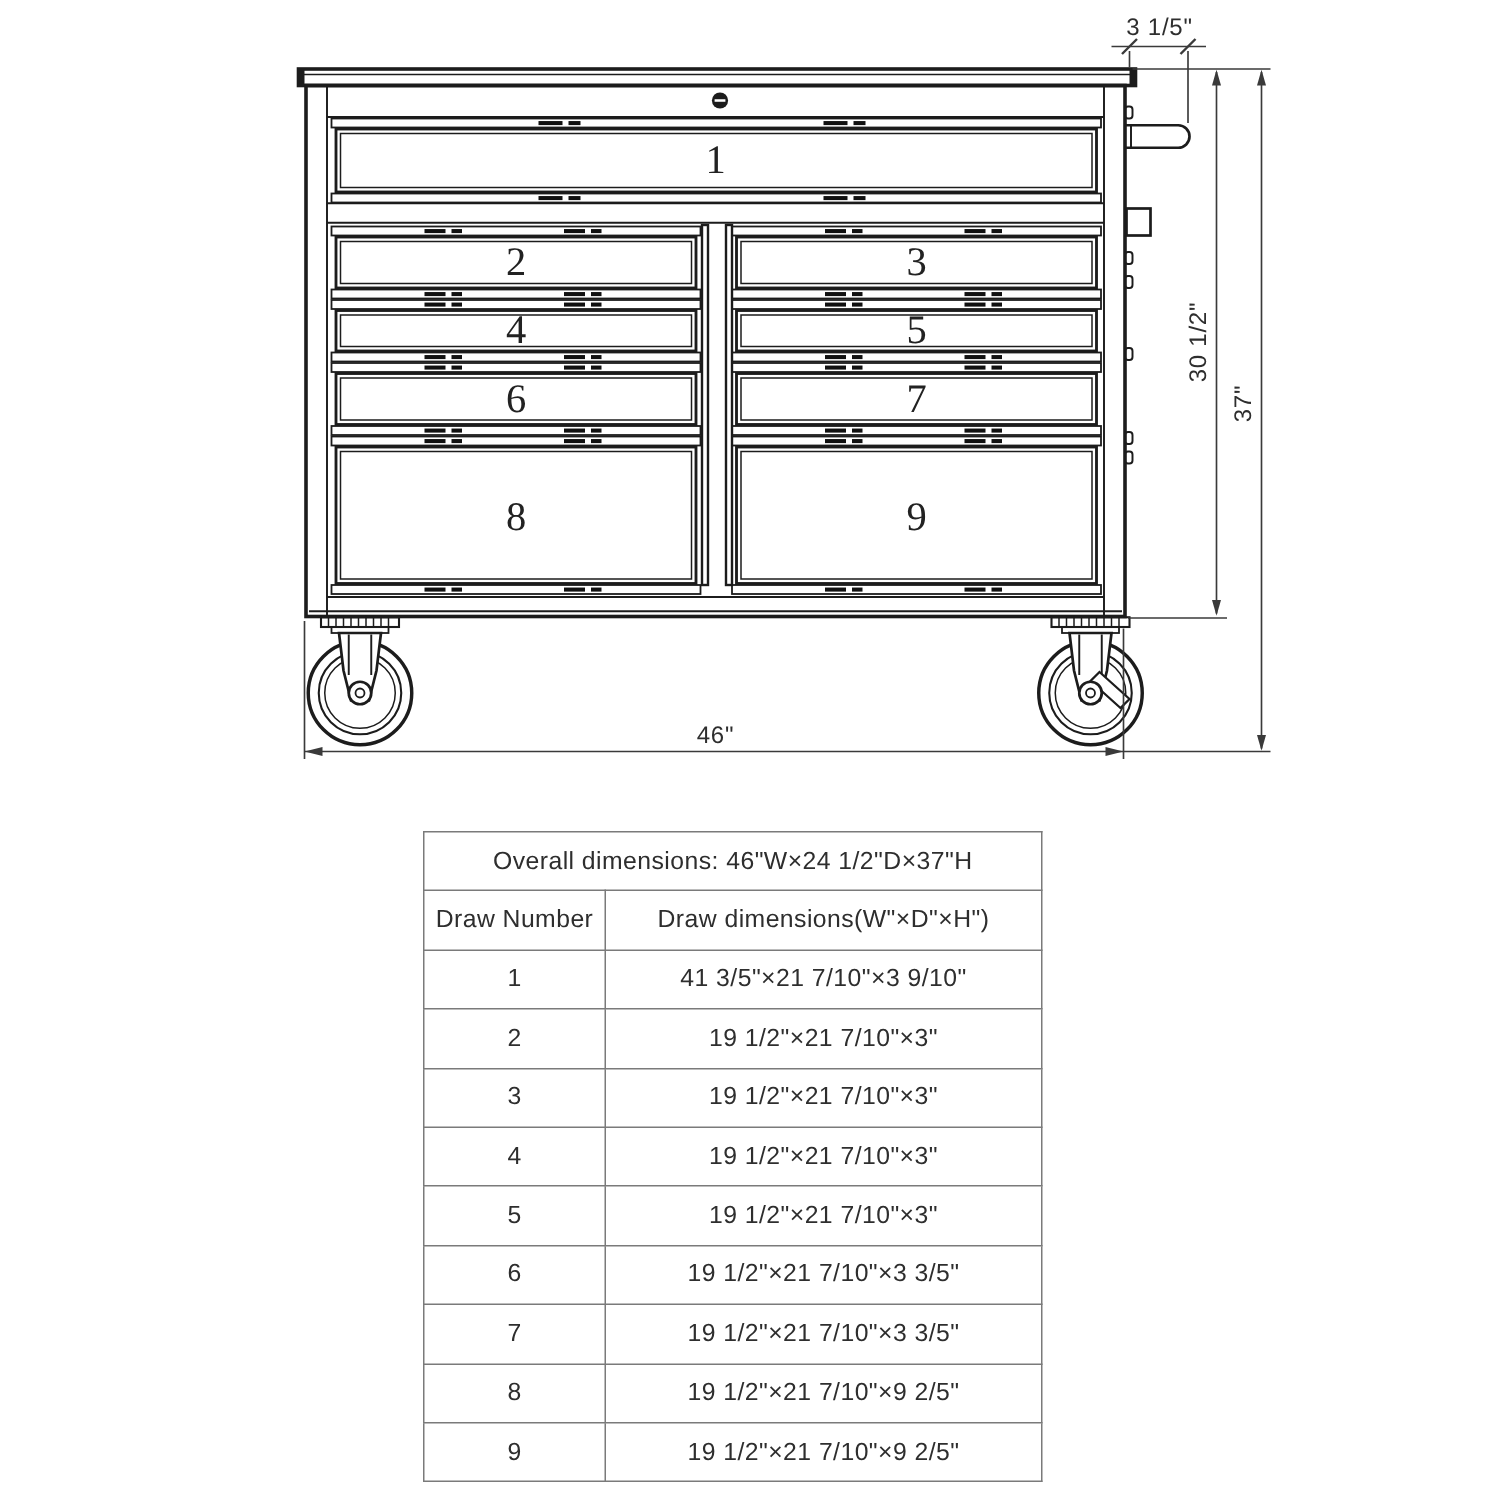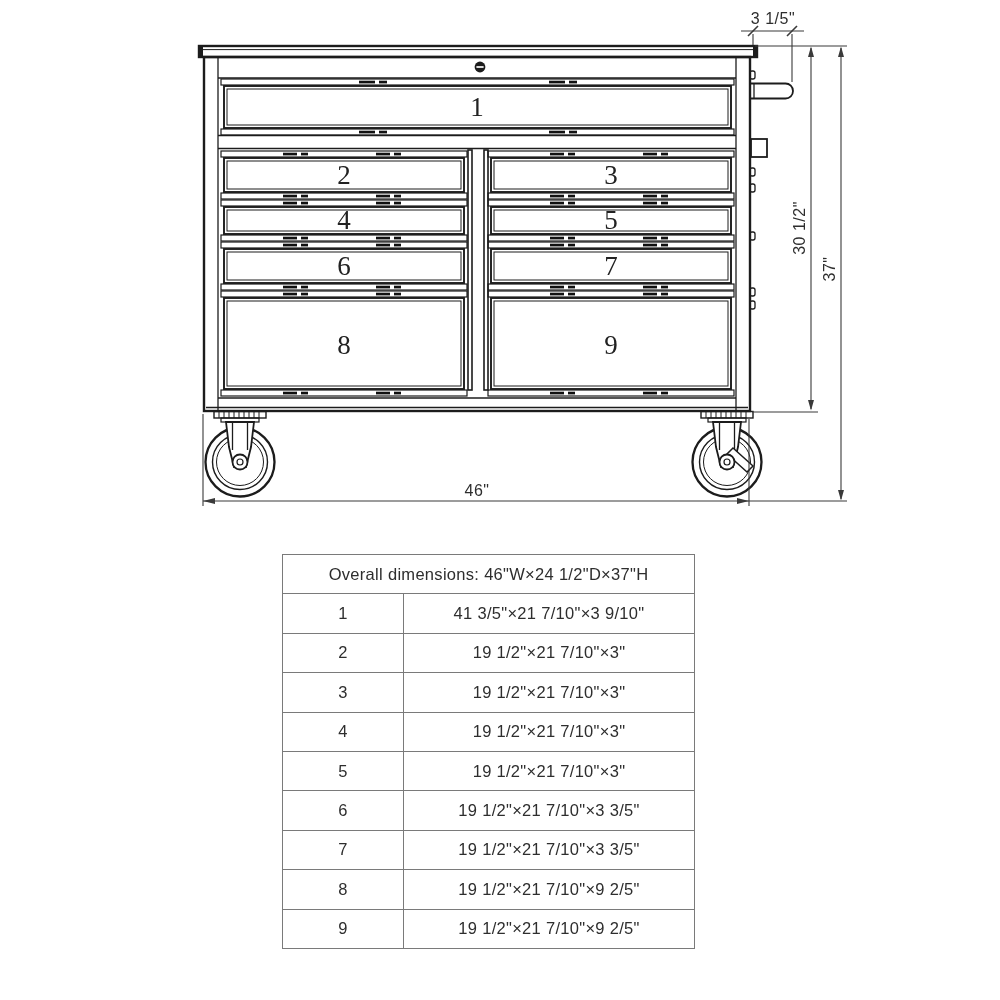--- a/index.html
+++ b/index.html
@@ -226,20 +226,24 @@
   <table class="spec">
     <colgroup>
         <col class="c1">
         <col class="c2">
       </colgroup>
     <tbody>
       <tr>
         <td colspan="2">Overall dimensions: 46"W×24 1/2"D×37"H</td>
       </tr>
       <tr>
+        <td>Draw Number</td>
+        <td>Draw dimensions(W"×D"×H")</td>
+      </tr>
+      <tr>
         <td>1</td>
         <td>41 3/5"×21 7/10"×3 9/10"</td>
       </tr>
       <tr>
         <td>2</td>
         <td>19 1/2"×21 7/10"×3"</td>
       </tr>
       <tr>
         <td>3</td>
         <td>19 1/2"×21 7/10"×3"</td>

